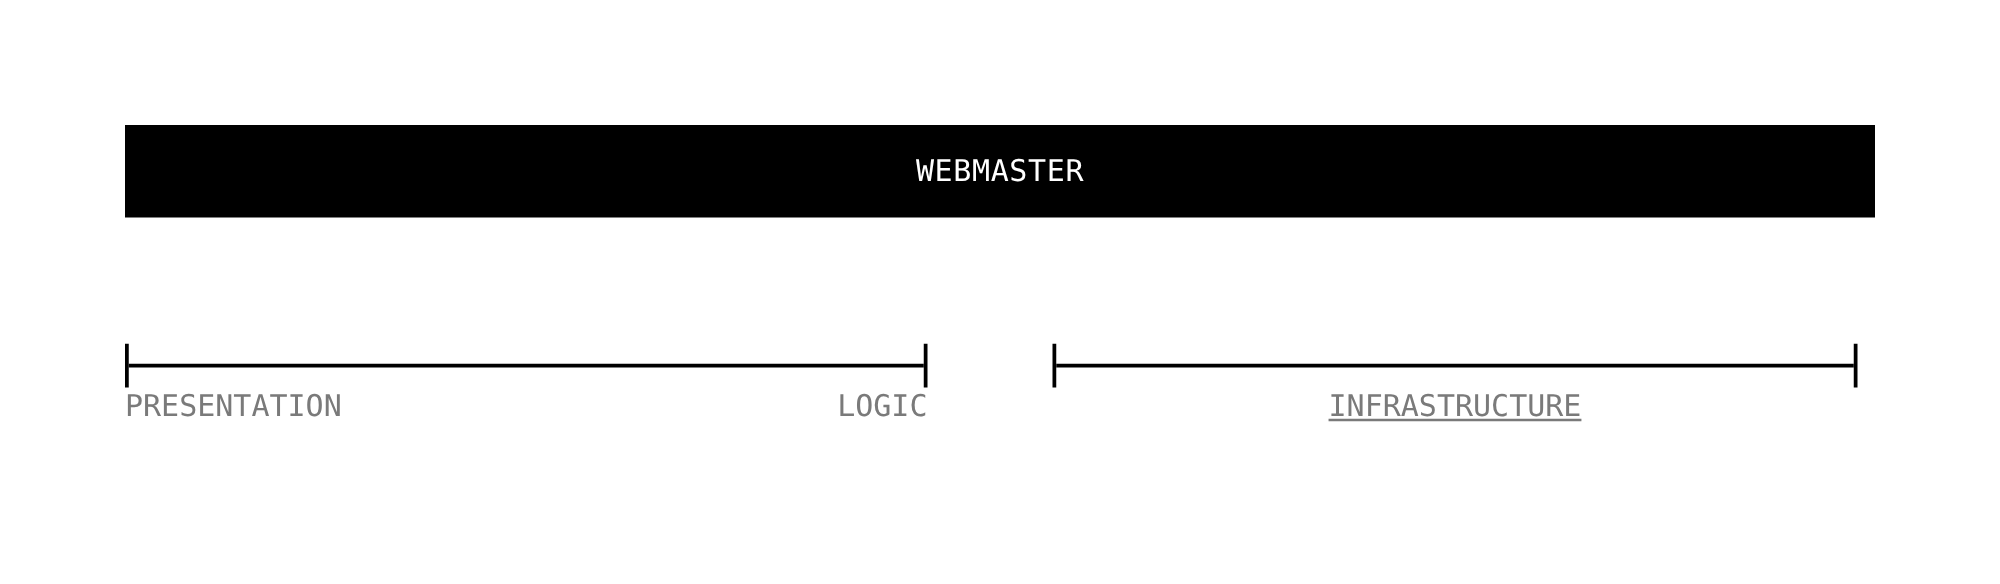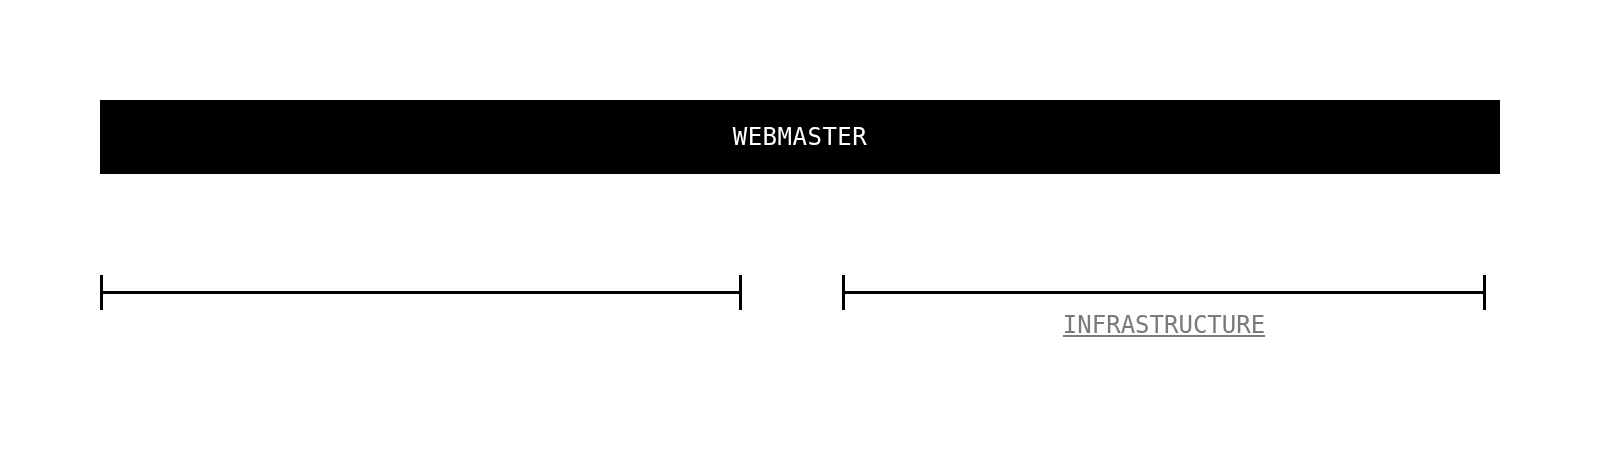--- a/index.html
+++ b/index.html
@@ -74,18 +74,22 @@
 <div class="canvas">
 
   <div class="banner">
     <span class="banner-label">WEBMASTER</span>
   </div>
 
   <div class="bracket bracket-left"></div>
 
   <div class="bracket bracket-right"></div>
 
+  <div class="label-row label-row-left">
+    <span>PRESENTATION</span>
+    <span>LOGIC</span>
+  </div>
 
   <div class="label-row label-row-right">
     <span>INFRASTRUCTURE</span>
   </div>
 
 </div>
 
 </body></html>

